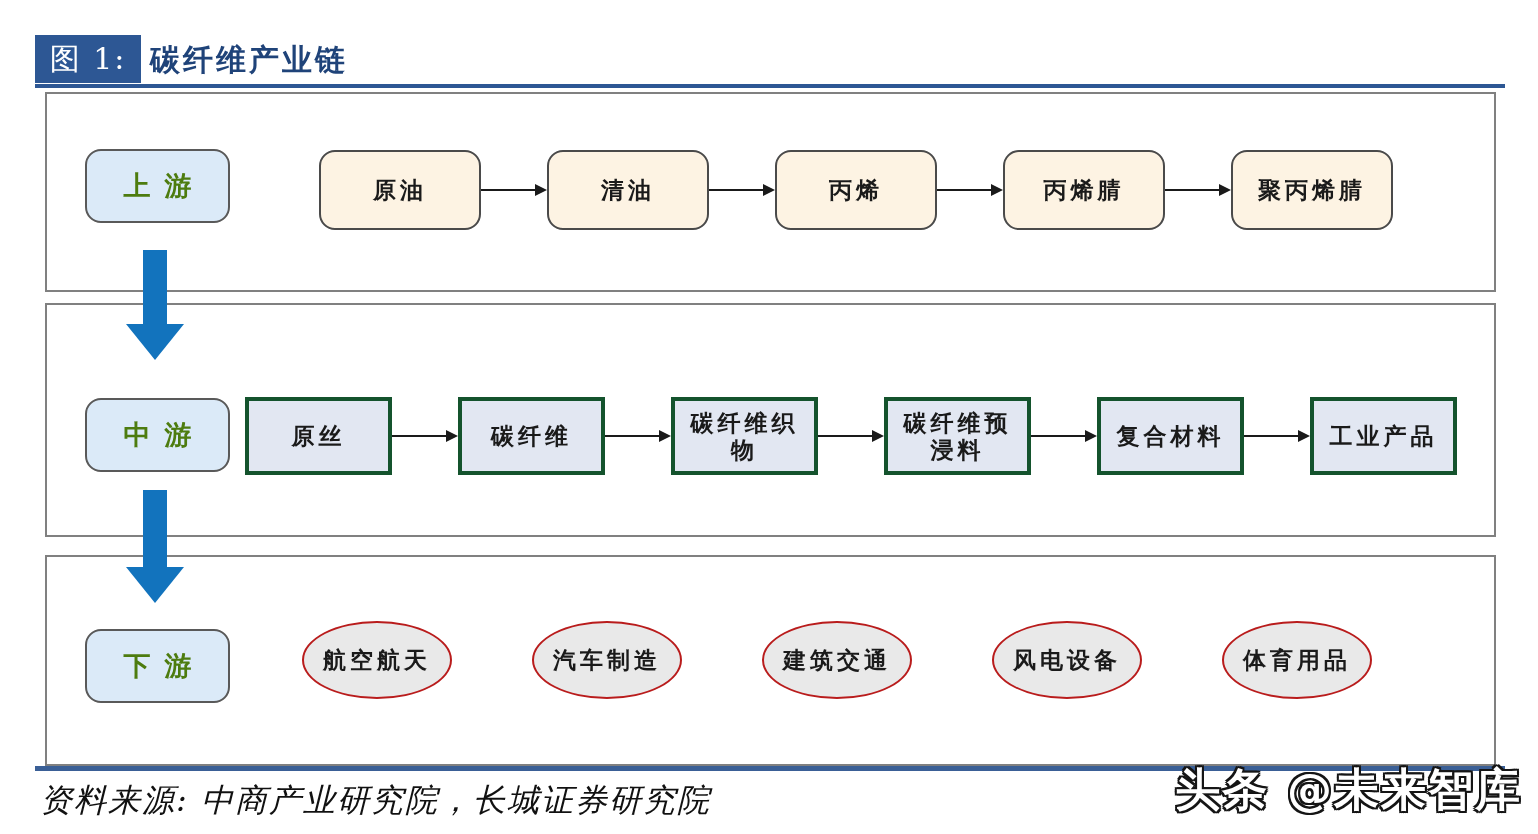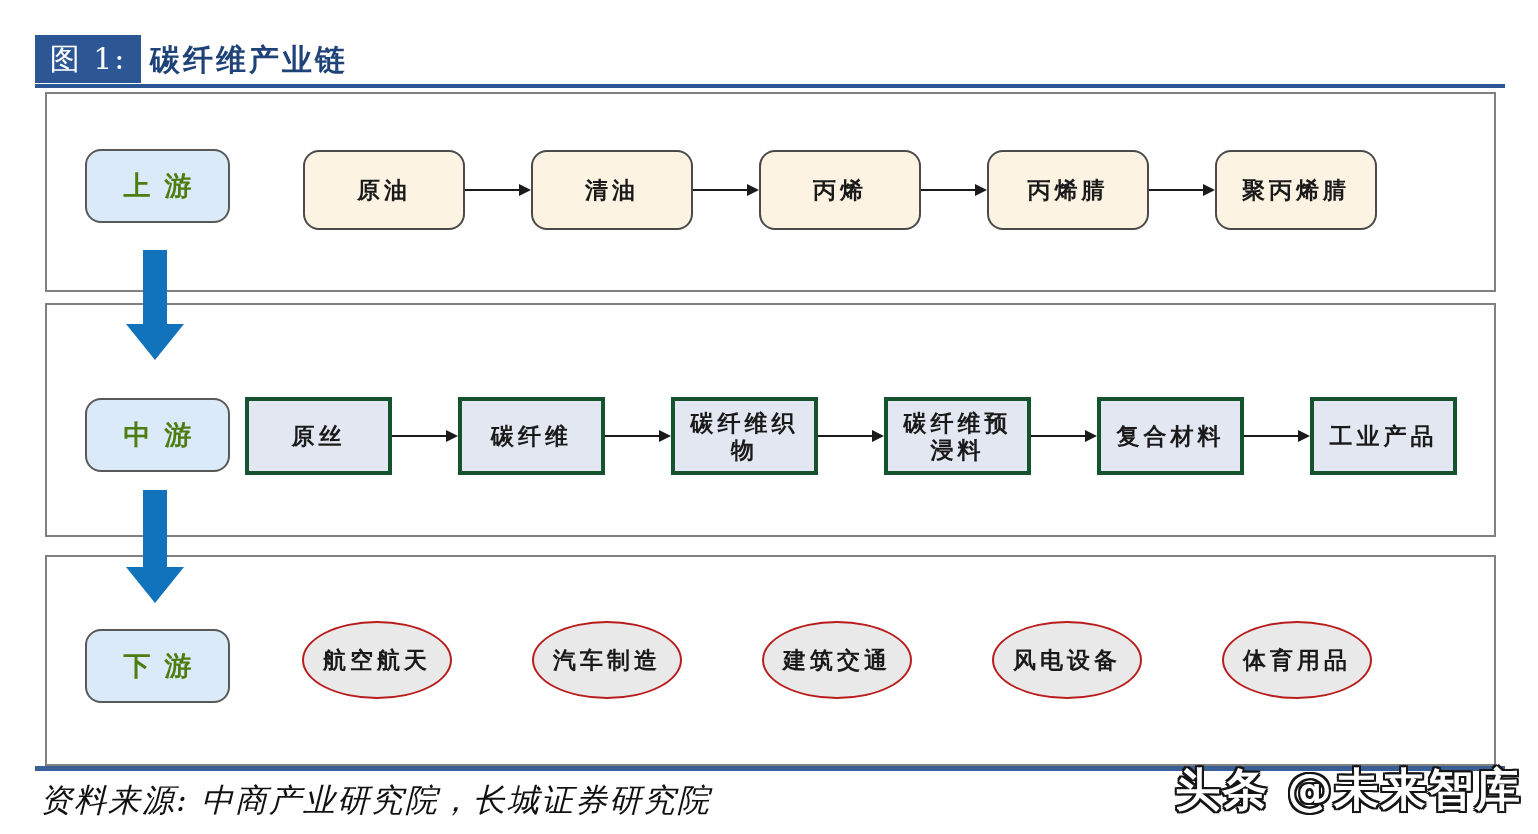--- a/index.html
+++ b/index.html
@@ -38,21 +38,21 @@
     box-sizing:border-box; display:flex; align-items:center; justify-content:center;
     font-size:27px; font-weight:bold; color:#4d7c0f;
     letter-spacing:14px; text-indent:14px; white-space:nowrap;
   }
   #panel-up   .stage { top:55px; }
   #panel-mid  .stage { top:93px; }
   #panel-down .stage { top:72px; }
 
   
   .flow { position:absolute; display:flex; align-items:center; }
-  .flow-up   { left:248px; top:56px;padding-left:8px;  }
+  .flow-up   { left:264px; top:56px;padding-left:8px;  }
   .flow-mid  { left:198px; top:92px;  }
   .flow-down { left:255px; top:64px; gap:80px; }
 
   .node {
     box-sizing:border-box; display:flex; align-items:center; justify-content:center;
     text-align:center; font-weight:bold; color:#1a1a1a; font-size:23px;
     letter-spacing:4px; line-height:1.18;
   }
   .node-up {
     flex:0 0 162px; width:162px; height:80px;

